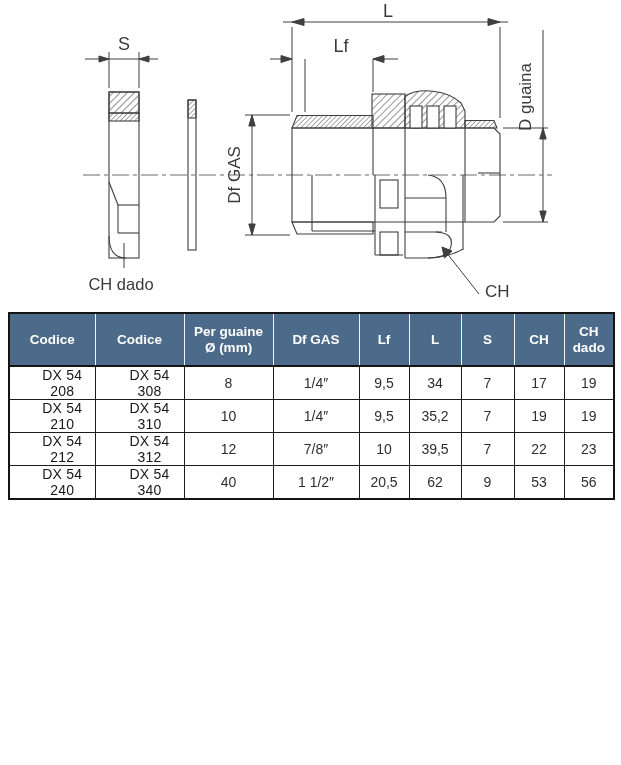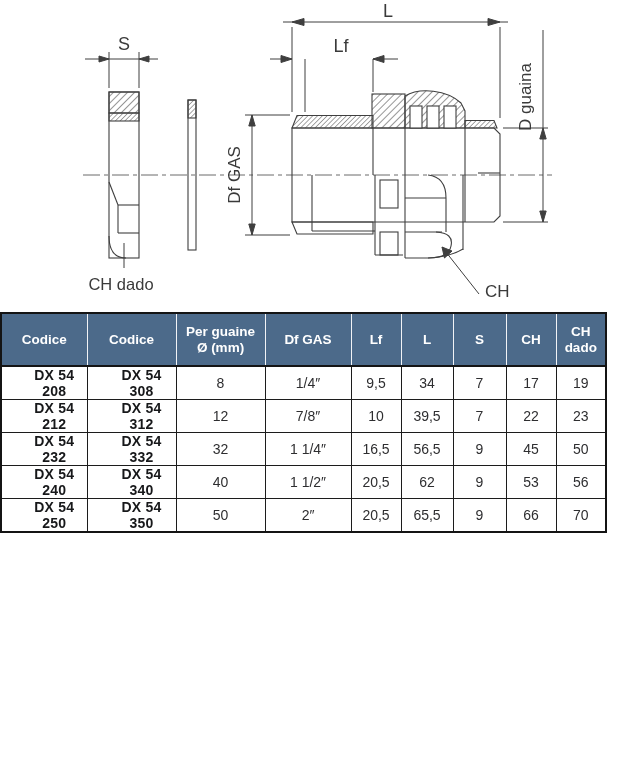--- a/index.html
+++ b/index.html
@@ -10,20 +10,21 @@
     background: #ffffff;
     font-family: "Liberation Sans", sans-serif;
     overflow: hidden;
   }
   .drawing-wrap { width: 621px; height: 312px; }
   svg text {
     font-family: "Liberation Sans", sans-serif;
     fill: #3a3a3a;
   }
   table.spec {
+    margin-left: 8px;
     width: 605px;
     border-collapse: collapse;
     border: 2px solid #141414;
     table-layout: fixed;
   }
   table.spec th {
     background: var(--header-bg);
     color: #ffffff;
     font-weight: bold;
     font-size: 13.5px;
@@ -41,21 +42,21 @@
     border: 1px solid var(--grid);
     height: 29.5px;
     text-align: center;
     vertical-align: middle;
     font-size: 14px;
     color: var(--ink);
     padding: 0 2px;
   }
   table.spec td:nth-child(1),
   table.spec td:nth-child(2) {
-    font-weight: bold;
+    font-weight: normal;
     color: var(--code-ink);
     letter-spacing: 0.2px;
     padding-left: 22px;
   }
 </style>
 </head>
 <body>
 
 <div class="drawing-wrap">
 <svg width="621" height="312" viewBox="0 0 621 312">
@@ -209,57 +210,46 @@
         <td>DX 54 308</td>
         <td>8</td>
         <td>1/4″</td>
         <td>9,5</td>
         <td>34</td>
         <td>7</td>
         <td>17</td>
         <td>19</td>
       </tr>
       <tr>
+        <td>DX 54 210</td>
+        <td>DX 54 310</td>
+        <td>10</td>
+        <td>1/4″</td>
+        <td>9,5</td>
+        <td>35,2</td>
+        <td>7</td>
+        <td>19</td>
+        <td>19</td>
+      </tr>
+      <tr>
         <td>DX 54 212</td>
         <td>DX 54 312</td>
         <td>12</td>
         <td>7/8″</td>
         <td>10</td>
         <td>39,5</td>
         <td>7</td>
         <td>22</td>
         <td>23</td>
-      </tr>
-      <tr>
-        <td>DX 54 232</td>
-        <td>DX 54 332</td>
-        <td>32</td>
-        <td>1 1/4″</td>
-        <td>16,5</td>
-        <td>56,5</td>
-        <td>9</td>
-        <td>45</td>
-        <td>50</td>
       </tr>
       <tr>
         <td>DX 54 240</td>
         <td>DX 54 340</td>
         <td>40</td>
         <td>1 1/2″</td>
         <td>20,5</td>
         <td>62</td>
         <td>9</td>
         <td>53</td>
         <td>56</td>
       </tr>
-      <tr>
-        <td>DX 54 250</td>
-        <td>DX 54 350</td>
-        <td>50</td>
-        <td>2″</td>
-        <td>20,5</td>
-        <td>65,5</td>
-        <td>9</td>
-        <td>66</td>
-        <td>70</td>
-      </tr>
     </tbody>
 </table>
 
 </body></html>

